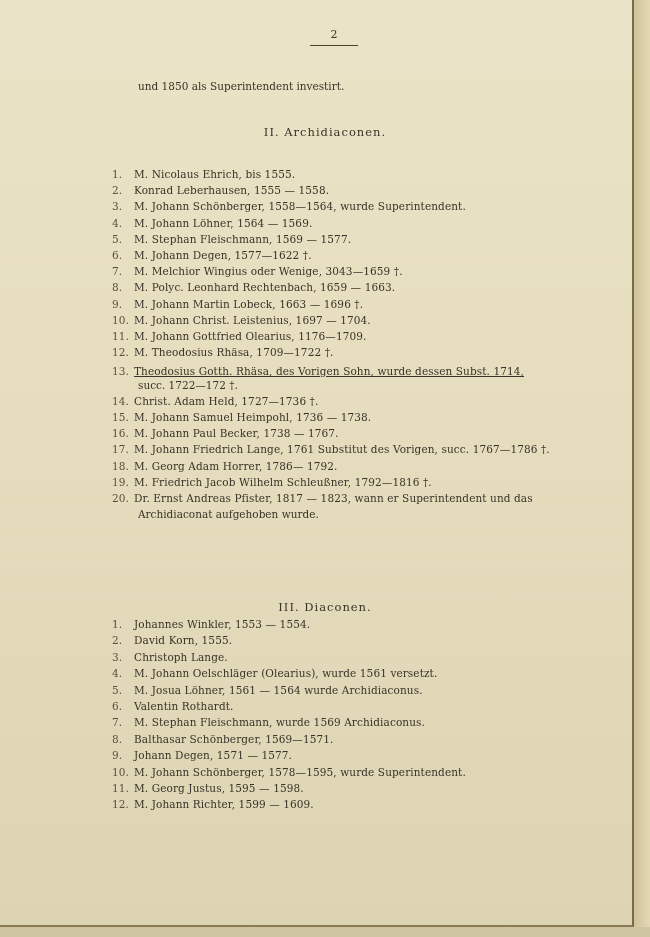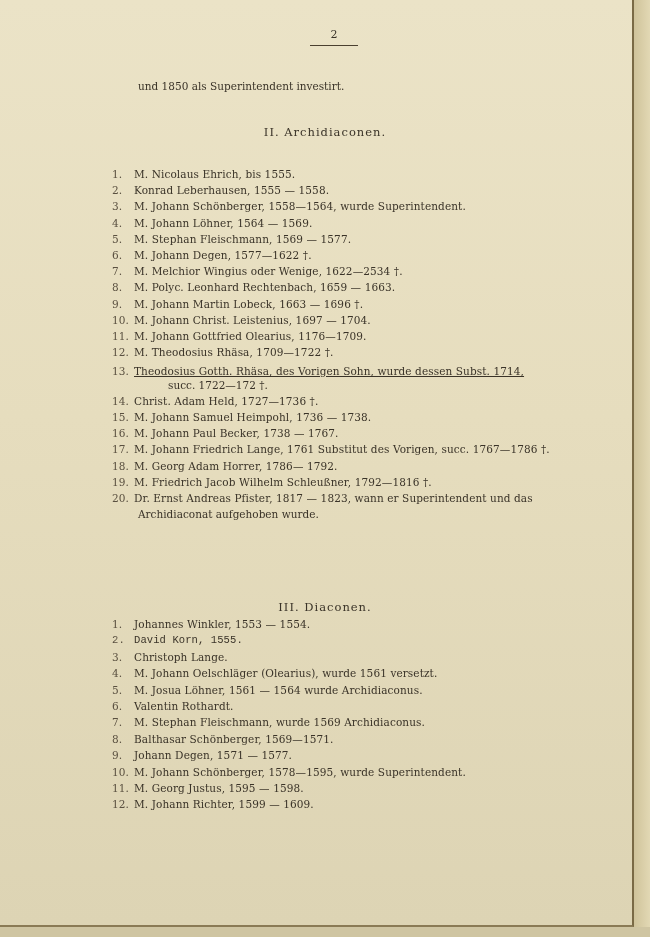--- a/index.html
+++ b/index.html
@@ -48,43 +48,43 @@
 
   <div class="section-title" style="top:125px;">II. Archidiaconen.</div>
 
   <div id="s2">
       <div class="entry" style="top: 168px;"><span class="num">1.</span><span>M. Nicolaus Ehrich, bis 1555.</span></div>
       <div class="entry" style="top: 184.2px;"><span class="num">2.</span><span>Konrad Leberhausen, 1555 — 1558.</span></div>
       <div class="entry" style="top: 200.4px;"><span class="num">3.</span><span>M. Johann Schönberger, 1558—1564, wurde Superintendent.</span></div>
       <div class="entry" style="top: 216.6px;"><span class="num">4.</span><span>M. Johann Löhner, 1564 — 1569.</span></div>
       <div class="entry" style="top: 232.8px;"><span class="num">5.</span><span>M. Stephan Fleischmann, 1569 — 1577.</span></div>
       <div class="entry" style="top: 249px;"><span class="num">6.</span><span>M. Johann Degen, 1577—1622 †.</span></div>
-      <div class="entry" style="top: 265.2px;"><span class="num">7.</span><span>M. Melchior Wingius oder Wenige, 1622—2534 †.</span></div>
+      <div class="entry" style="top: 265.2px;"><span class="num">7.</span><span>M. Melchior Wingius oder Wenige, 3043—1659 †.</span></div>
       <div class="entry" style="top: 281.4px;"><span class="num">8.</span><span>M. Polyc. Leonhard Rechtenbach, 1659 — 1663.</span></div>
       <div class="entry" style="top: 297.6px;"><span class="num">9.</span><span>M. Johann Martin Lobeck, 1663 — 1696 †.</span></div>
       <div class="entry" style="top: 313.8px;"><span class="num">10.</span><span>M. Johann Christ. Leistenius, 1697 — 1704.</span></div>
       <div class="entry" style="top: 330px;"><span class="num">11.</span><span>M. Johann Gottfried Olearius, 1176—1709.</span></div>
       <div class="entry" style="top: 346.2px;"><span class="num">12.</span><span>M. Theodosius Rhäsa, 1709—1722 †.</span></div>
       <div class="entry" style="top: 365px; text-decoration: underline;"><span class="num">13.</span><span>Theodosius Gotth. Rhäsa, des Vorigen Sohn, wurde dessen Subst. 1714,</span></div>
-      <div class="cont" style="top: 378.6px; left: 138px; margin-left: 30px;">succ. 1722—172 †.</div>
+      <div class="cont" style="top: 378.6px; left: 138px;">succ. 1722—172 †.</div>
       <div class="entry" style="top: 394.8px;"><span class="num">14.</span><span>Christ. Adam Held, 1727—1736 †.</span></div>
       <div class="entry" style="top: 411px;"><span class="num">15.</span><span>M. Johann Samuel Heimpohl, 1736 — 1738.</span></div>
       <div class="entry" style="top: 427.2px;"><span class="num">16.</span><span>M. Johann Paul Becker, 1738 — 1767.</span></div>
       <div class="entry" style="top: 443.4px;"><span class="num">17.</span><span>M. Johann Friedrich Lange, 1761 Substitut des Vorigen, succ. 1767—1786 †.</span></div>
       <div class="entry" style="top: 459.6px;"><span class="num">18.</span><span>M. Georg Adam Horrer, 1786— 1792.</span></div>
       <div class="entry" style="top: 475.8px;"><span class="num">19.</span><span>M. Friedrich Jacob Wilhelm Schleußner, 1792—1816 †.</span></div>
       <div class="entry" style="top: 492px;"><span class="num">20.</span><span>Dr. Ernst Andreas Pfister, 1817 — 1823, wann er Superintendent und das</span></div>
       <div class="cont" style="top: 508.2px; left: 138px;">Archidiaconat aufgehoben wurde.</div>
     </div>
 
   <div class="section-title" style="top:600px;">III. Diaconen.</div>
 
   <div id="s3">
       <div class="entry" style="top: 618px;"><span class="num">1.</span><span>Johannes Winkler, 1553 — 1554.</span></div>
-      <div class="entry" style="top: 634.4px; font-family: Liberation Mono, monospace;"><span class="num">2.</span><span>David Korn, 1555.</span></div>
+      <div class="entry" style="top: 634.4px;"><span class="num">2.</span><span>David Korn, 1555.</span></div>
       <div class="entry" style="top: 650.8px;"><span class="num">3.</span><span>Christoph Lange.</span></div>
       <div class="entry" style="top: 667.2px;"><span class="num">4.</span><span>M. Johann Oelschläger (Olearius), wurde 1561 versetzt.</span></div>
       <div class="entry" style="top: 683.6px;"><span class="num">5.</span><span>M. Josua Löhner, 1561 — 1564 wurde Archidiaconus.</span></div>
       <div class="entry" style="top: 700px;"><span class="num">6.</span><span>Valentin Rothardt.</span></div>
       <div class="entry" style="top: 716.4px;"><span class="num">7.</span><span>M. Stephan Fleischmann, wurde 1569 Archidiaconus.</span></div>
       <div class="entry" style="top: 732.8px;"><span class="num">8.</span><span>Balthasar Schönberger, 1569—1571.</span></div>
       <div class="entry" style="top: 749.2px;"><span class="num">9.</span><span>Johann Degen, 1571 — 1577.</span></div>
       <div class="entry" style="top: 765.6px;"><span class="num">10.</span><span>M. Johann Schönberger, 1578—1595, wurde Superintendent.</span></div>
       <div class="entry" style="top: 782px;"><span class="num">11.</span><span>M. Georg Justus, 1595 — 1598.</span></div>
       <div class="entry" style="top: 798.4px;"><span class="num">12.</span><span>M. Johann Richter, 1599 — 1609.</span></div>

